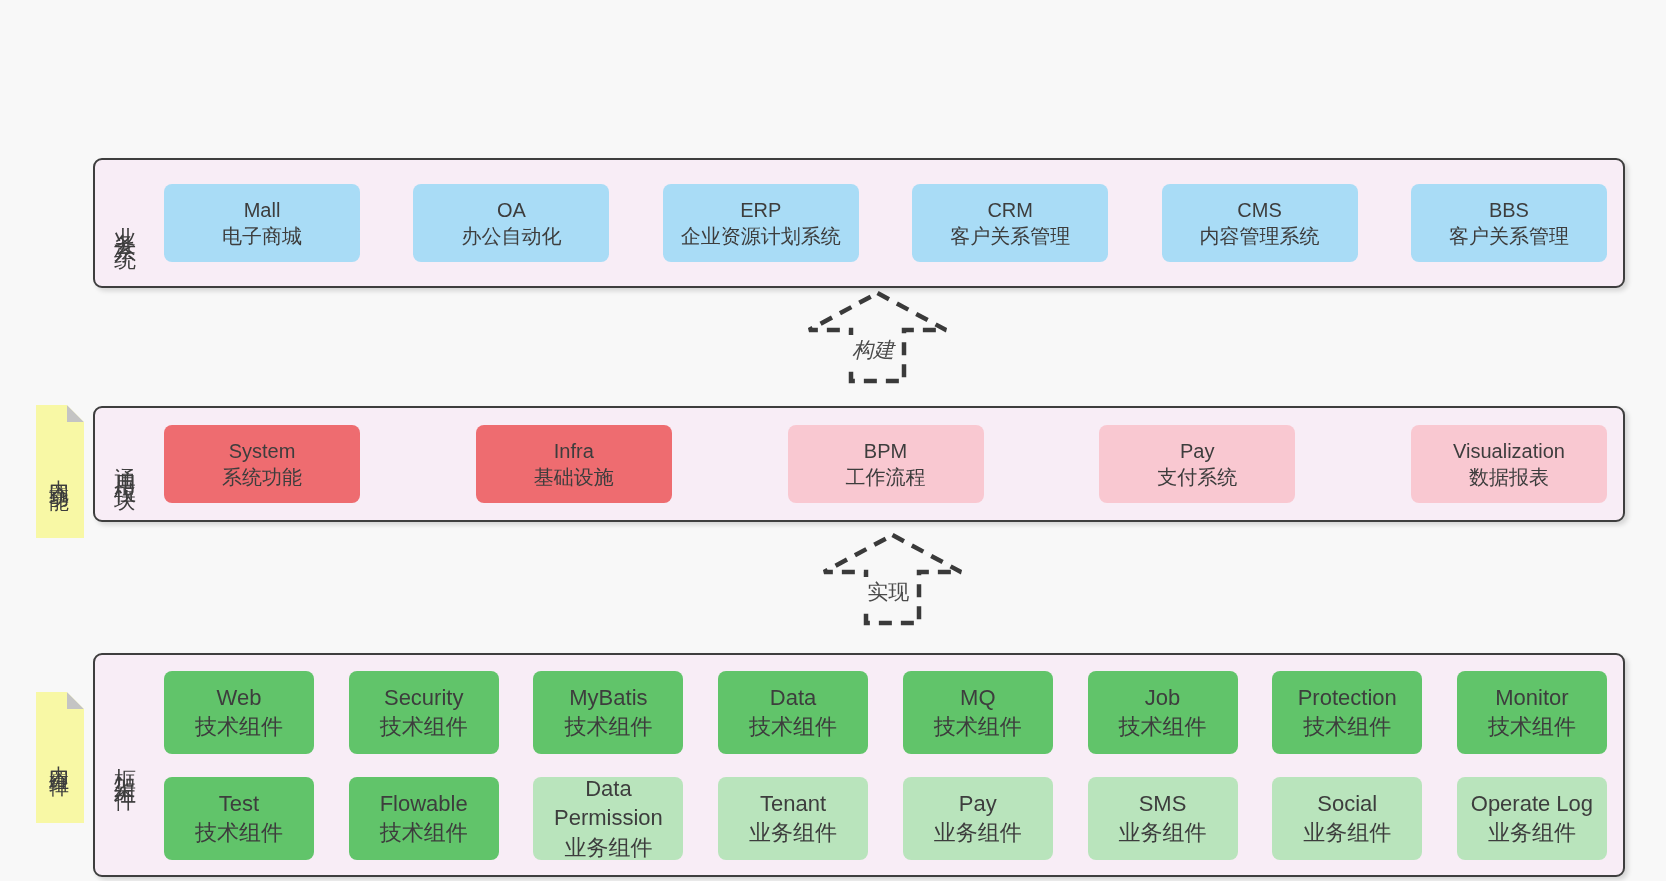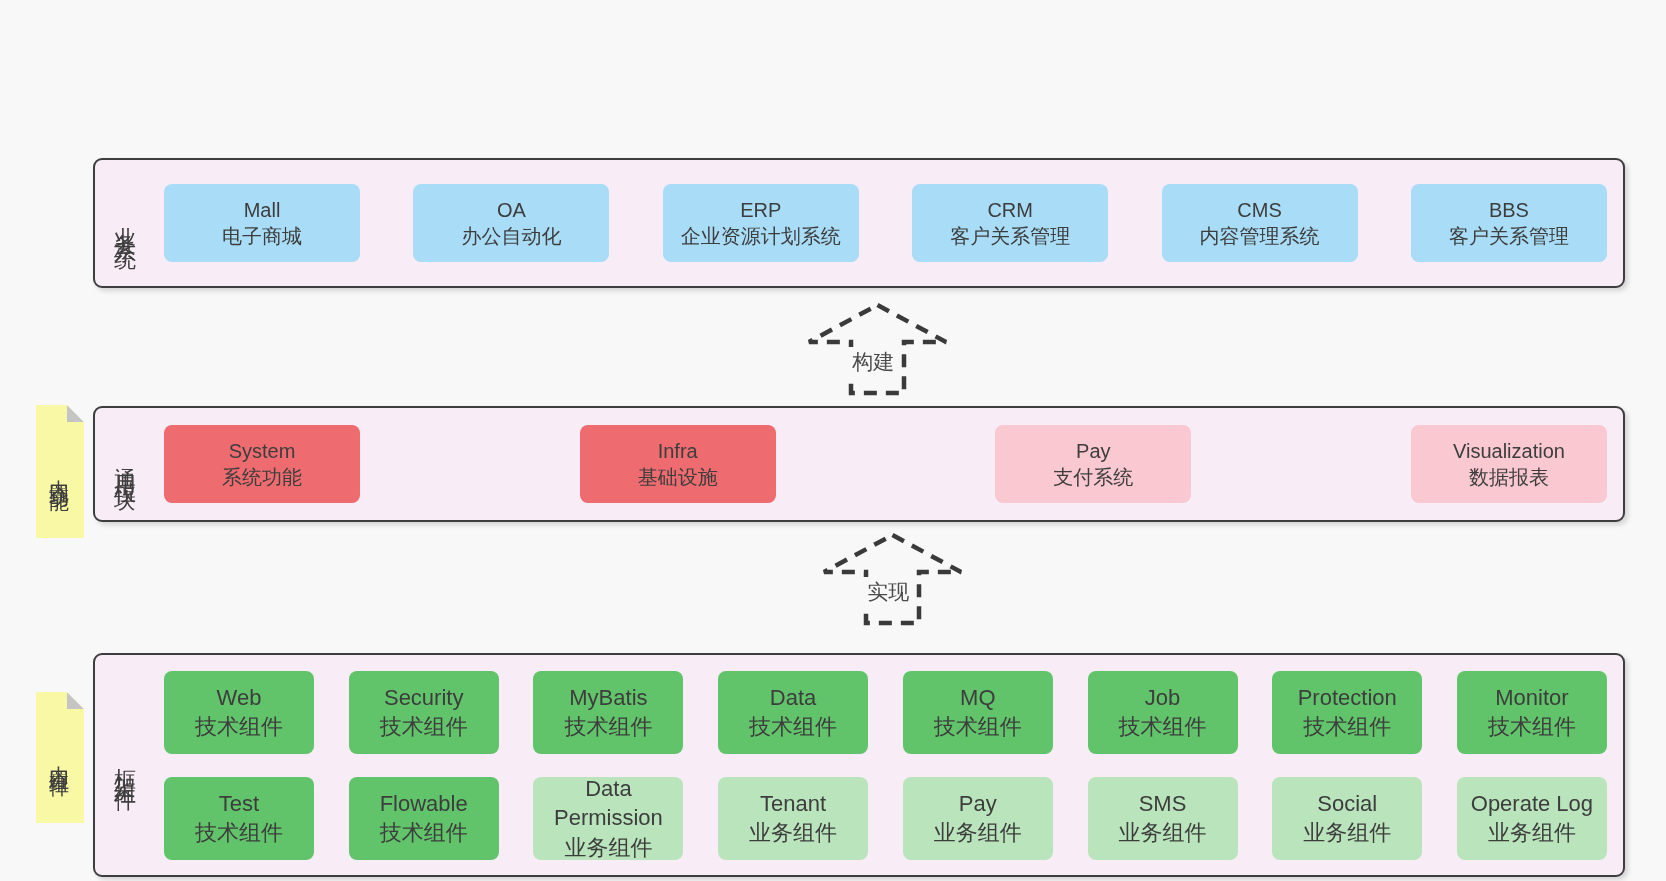--- a/index.html
+++ b/index.html
@@ -117,21 +117,21 @@
     text-align: center;
   }
 
   
   .arrow {
     position: absolute;
     width: 145px;
     height: 96px;
   }
   .arrow svg { display: block; }
-  .arrow1 { left: 805px; top: 266px; }
+  .arrow1 { left: 805px; top: 254px; font-style: italic; }
   .arrow2 { left: 820px; top: 496px; }
   .arrow-label {
     position: absolute;
     left: 50%;
     top: 46px;
     transform: translateX(-58%);
     background: var(--page-bg, #f8f8f8);
     padding: 1px 5px;
     font-size: 21px;
     color: #4b4b4b;
@@ -189,20 +189,24 @@
     <div class="band-content">
         <div class="box red">
           <div class="box-name">System</div>
           <div class="box-desc">系统功能</div>
         </div>
         <div class="box red">
           <div class="box-name">Infra</div>
           <div class="box-desc">基础设施</div>
         </div>
         <div class="box pink">
+          <div class="box-name">BPM</div>
+          <div class="box-desc">工作流程</div>
+        </div>
+        <div class="box pink">
           <div class="box-name">Pay</div>
           <div class="box-desc">支付系统</div>
         </div>
         <div class="box pink">
           <div class="box-name">Visualization</div>
           <div class="box-desc">数据报表</div>
         </div>
       </div>
   </section>
 

